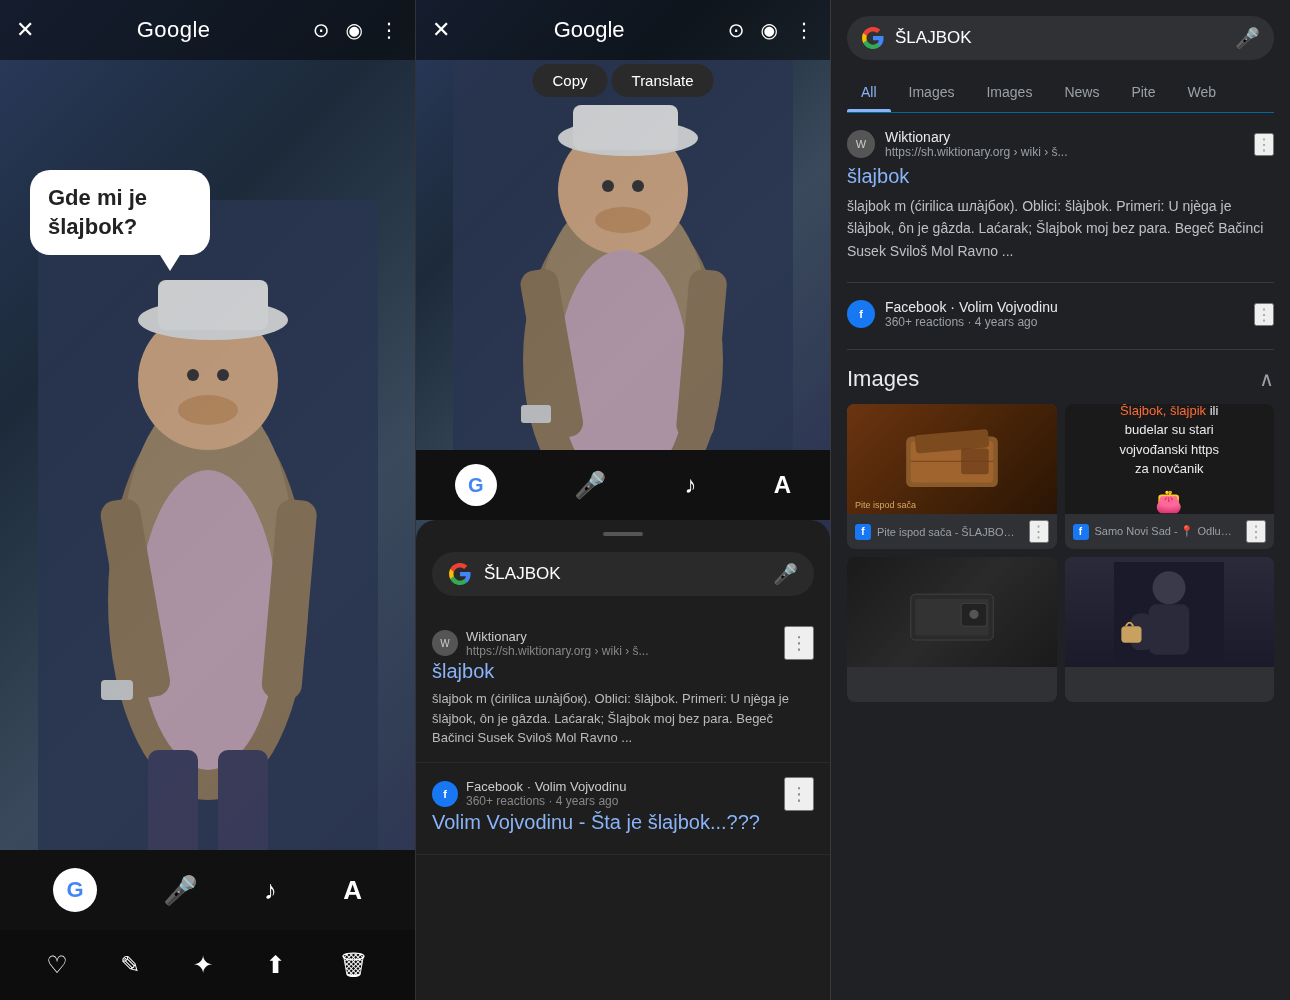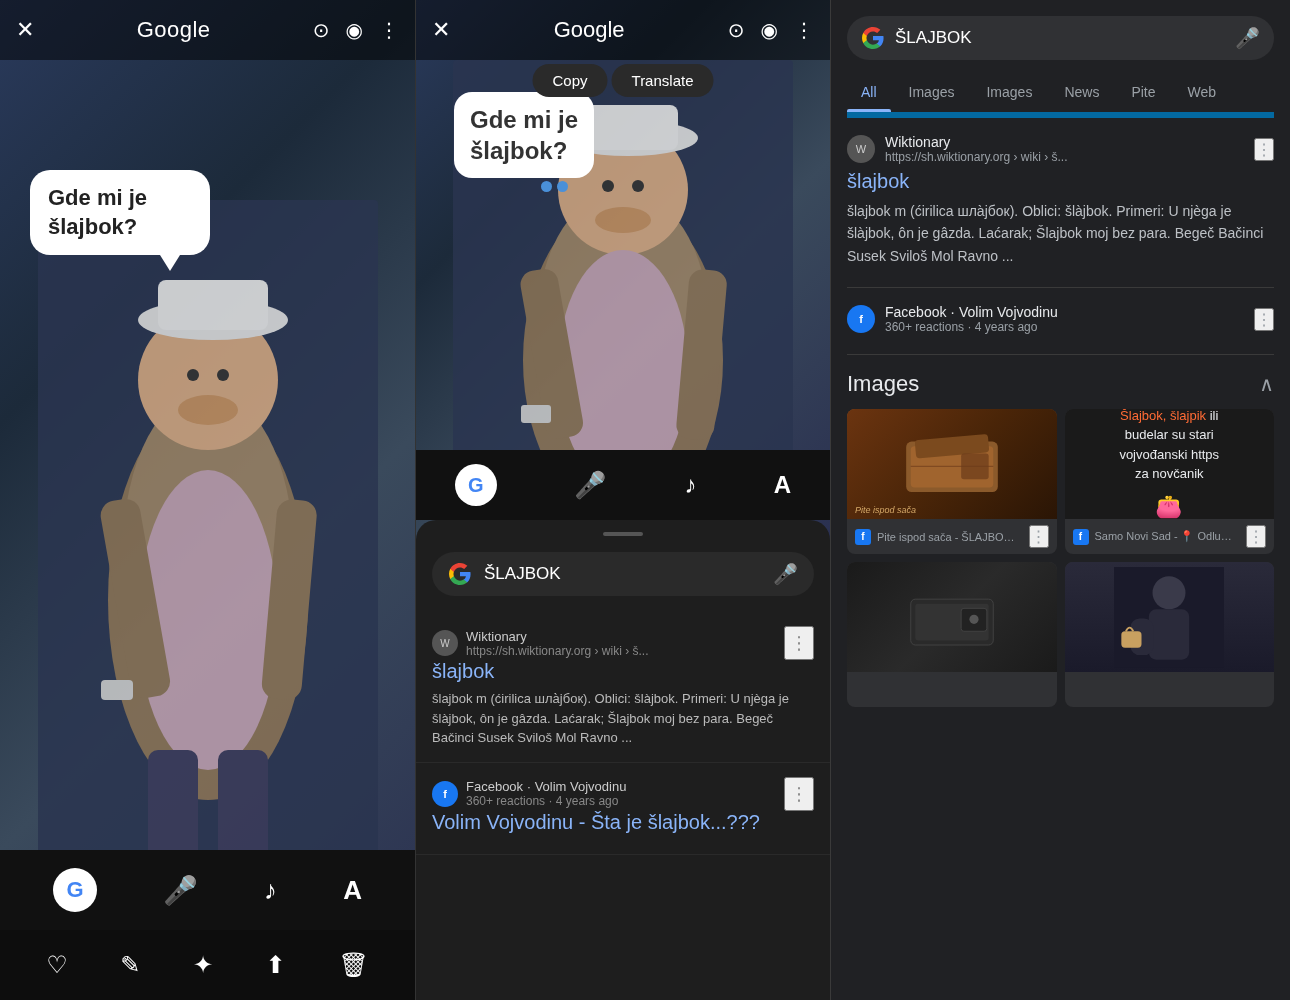--- a/index.html
+++ b/index.html
@@ -191,21 +191,21 @@
       flex: 1;
       background: transparent;
       border: none;
       color: white;
       font-size: 17px;
       outline: none;
     }
     .nav-tabs {
       display: flex;
       gap: 4px;
-      border-bottom: 6px solid #0369a1;
+      border-bottom: 1px solid #0369a1;
       padding-bottom: 0;
       margin-top: 16px;
     }
     .nav-tab {
       padding: 8px 14px 12px 14px;
       font-size: 14px;
       color: #9aa0a6;
       cursor: pointer;
       position: relative;
       white-space: nowrap;
@@ -455,28 +455,20 @@
     <circle cx="185" cy="126" r="6" fill="#333"></circle>
     <ellipse cx="170" cy="160" rx="28" ry="13" fill="#c49060"></ellipse>
     <rect x="68" y="345" width="30" height="18" fill="#ccc" rx="3"></rect>
   </svg>
 
   <div class="copy-translate-bar">
     <button class="copy-translate-btn">Copy</button>
     <button class="copy-translate-btn">Translate</button>
   </div>
 
-  <div style="position:absolute;top:92px;left:38px;background:white;border-radius:18px;padding:12px 16px;font-size:24px;font-weight:bold;color:#333;max-width:195px;line-height:1.3;z-index:6;">
-    <div>Gde mi je</div>
-    <div>šlajbok?</div>
-    <div style="position:absolute;bottom:-14px;right:26px;display:flex;gap:5px;">
-      <div style="width:11px;height:11px;background:#4a90d9;border-radius:50%;"></div>
-      <div style="width:11px;height:11px;background:#4a90d9;border-radius:50%;"></div>
-    </div>
-  </div>
 
   <div class="mid-bottom-sheet">
     <div class="sheet-handle"></div>
 
     <div class="search-bar-mid">
 
       <div style="width:24px;height:24px;flex-shrink:0;">
         <svg viewBox="0 0 24 24" width="24" height="24">
           <path d="M22.56 12.25c0-.78-.07-1.53-.2-2.25H12v4.26h5.92c-.26 1.37-1.04 2.53-2.21 3.31v2.77h3.57c2.08-1.92 3.28-4.74 3.28-8.09z" fill="#4285F4"></path>
           <path d="M12 23c2.97 0 5.46-.98 7.28-2.66l-3.57-2.77c-.98.66-2.23 1.06-3.71 1.06-2.86 0-5.29-1.93-6.16-4.53H2.18v2.84C3.99 20.53 7.7 23 12 23z" fill="#34A853"></path>
@@ -594,21 +586,21 @@
           <div class="image-thumb wallet-bg">
             <div style="position:relative;width:100%;height:100%;display:flex;align-items:center;justify-content:center;background:linear-gradient(135deg,#6B3410 0%,#4a2508 50%,#2a1505 100%);">
 
               <svg viewBox="0 0 120 80" width="110" height="75" style="position:absolute;">
                 <rect x="10" y="15" width="100" height="55" rx="6" fill="#8B5A2B"></rect>
                 <rect x="15" y="20" width="90" height="45" rx="4" fill="#A0642E"></rect>
                 <rect x="20" y="10" width="80" height="20" rx="4" fill="#7B4A1E" transform="rotate(-5,60,20)"></rect>
                 <line x1="15" y1="42" x2="105" y2="42" stroke="#6B3A1A" stroke-width="1.5" opacity="0.6"></line>
                 <rect x="70" y="28" width="30" height="28" rx="3" fill="#6B3A1A" opacity="0.7"></rect>
               </svg>
-              <div style="position:absolute;bottom:4px;left:8px;font-size:9px;color:#d4a868;font-style:italic;">Pite ispod sača</div>
+              <div style="position:absolute;bottom:4px;left:8px;font-size:9px;color:#d4a868;">Pite ispod sača</div>
             </div>
           </div>
           <div class="image-caption-row">
             <div class="image-caption-left">
               <div class="image-source-icon">f</div>
               <span class="image-caption-text">Pite ispod sača - ŠLAJBOK...</span>
             </div>
             <button class="three-dot">⋮</button>
           </div>
         </div>

